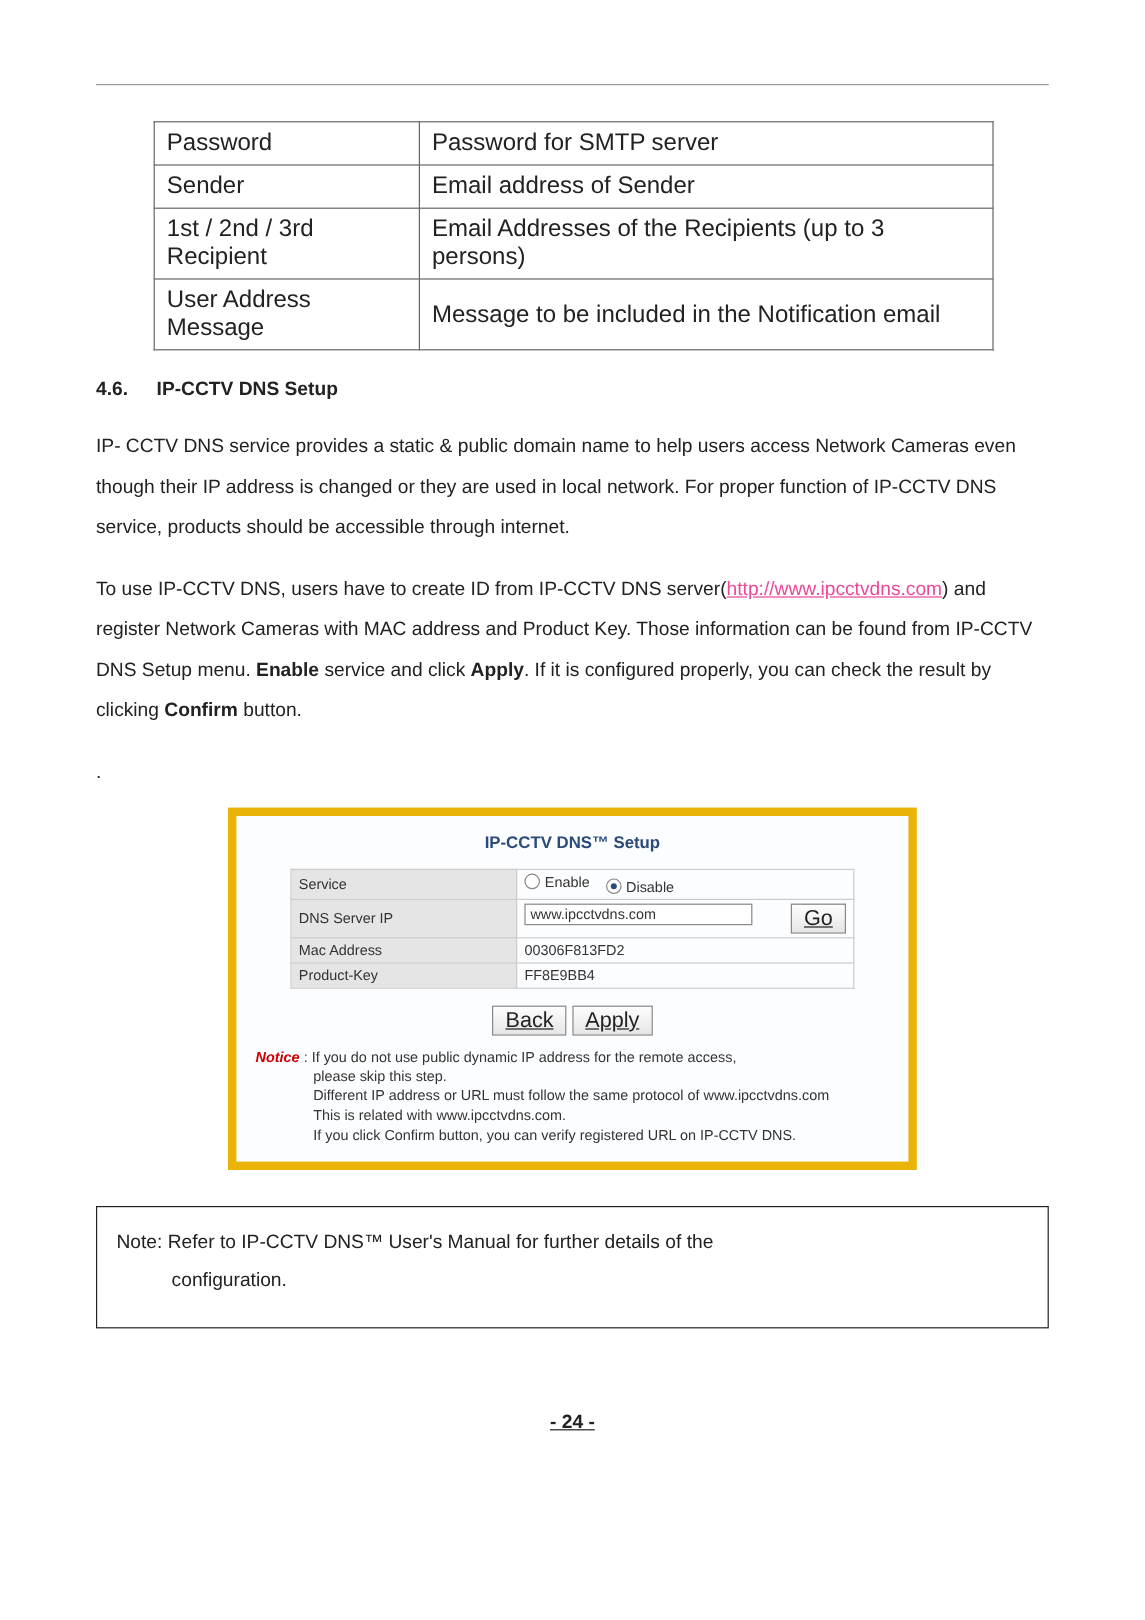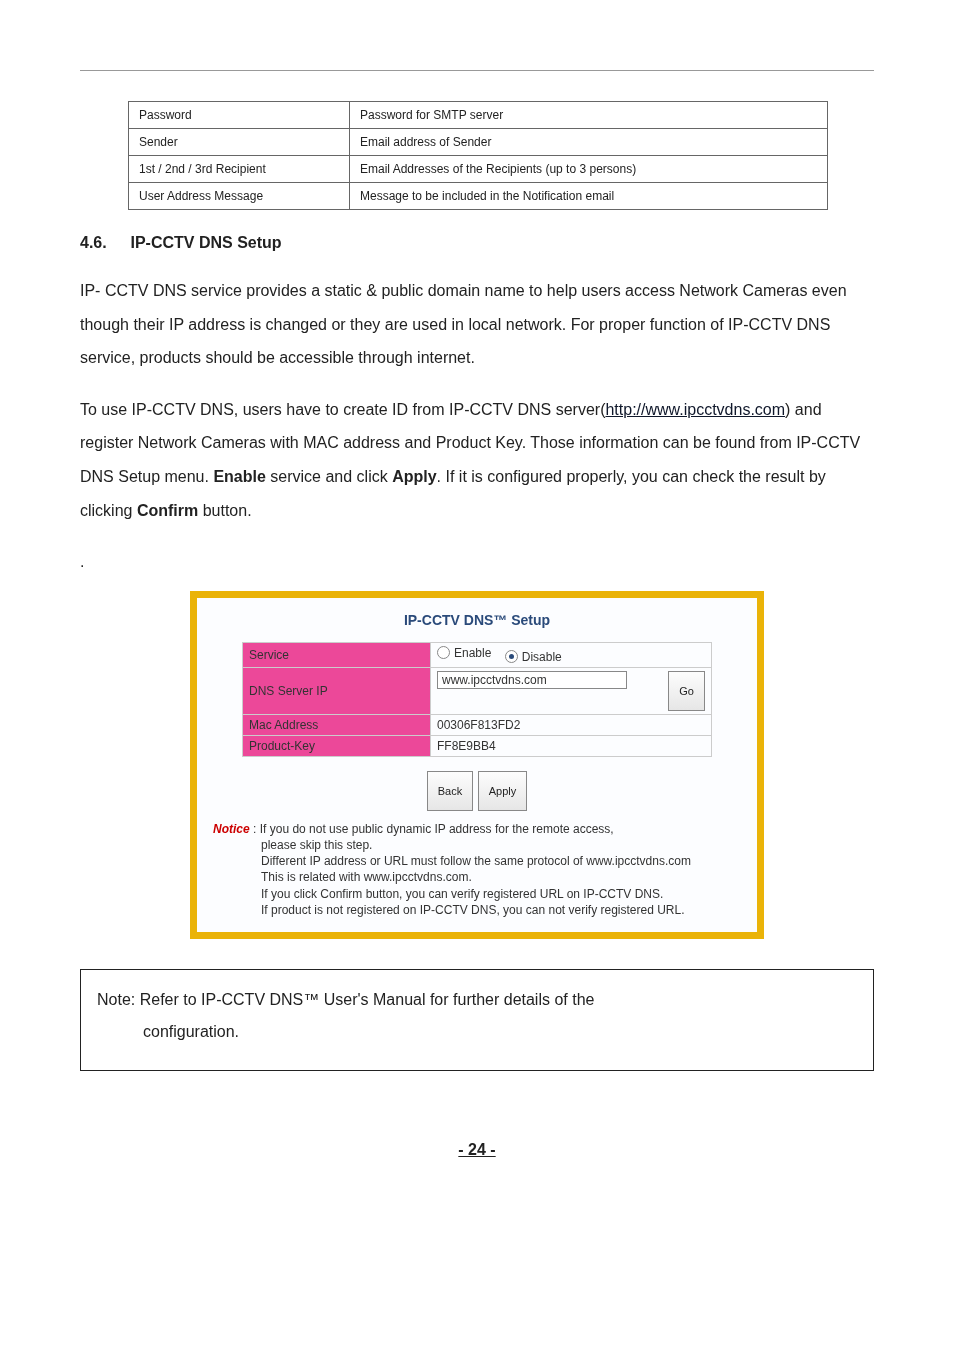--- a/index.html
+++ b/index.html
@@ -20,39 +20,39 @@
     margin-bottom: 30px;
   }
   table.fields {
     border-collapse: collapse;
     width: 700px;
     margin: 0 0 24px 48px;
   }
   table.fields td {
     border: 1px solid #666;
     padding: 6px 10px;
-    font-size: 12px;
+    font-size: 20px;
     vertical-align: middle;
   }
   table.fields td.key {
     width: 200px;
   }
   .section-head {
     font-weight: bold;
     font-size: 16px;
     margin: 18px 0 22px 0;
   }
   .section-head .num { display: inline-block; width: 46px; }
   p.body {
     font-size: 16px;
     line-height: 2.1;
     margin: 0 0 18px 0;
   }
   p.body a {
-    color: #0f172a;
+    color: #ec4899;
     text-decoration: underline;
   }
   p.body strong { font-weight: bold; }
 
   
   .setup-panel {
     width: 560px;
     margin: 10px auto 30px auto;
     border: 7px solid #eab308;
     background: #fcfdff;
@@ -73,21 +73,21 @@
   }
   table.cfg td {
     border: 1px solid #ccc;
     padding: 3px 6px;
     font-size: 12px;
     vertical-align: middle;
     color: #333;
   }
   table.cfg td.lbl {
     width: 175px;
-    background: #ec4899;
+    background: #e5e5e5;
   }
   .radio-ui {
     display: inline-flex;
     align-items: center;
     gap: 4px;
     margin-right: 10px;
     font-size: 12px;
   }
   .radio-ui .dot {
     width: 11px; height: 11px; border: 1px solid #888; border-radius: 50%;
@@ -102,24 +102,25 @@
     font-size: 12px;
     padding: 1px 4px;
     width: 180px;
     background: #fff;
     display: inline-block;
   }
   .btn {
     display: inline-block;
     border: 1px solid #888;
     background: linear-gradient(#fdfdfd,#e6e6e6);
-    font-size: 11px;
-    padding: 13px 10px;
+    font-size: 18px;
+    padding: 1px 10px;
     color: #222;
     cursor: default;
+    text-decoration: underline;
   }
   .panel-buttons {
     text-align: center;
     margin: 14px 0 10px 0;
   }
   .notice-block {
     font-size: 12px;
     color: #333;
     padding: 0 16px 4px 16px;
     line-height: 1.35;
@@ -231,21 +232,20 @@
       <span class="btn">Back</span>
       <span class="btn">Apply</span>
     </div>
 
     <div class="notice-block">
       <span class="red">Notice</span><span> : </span><span>If you do not use public dynamic IP address for the remote access,</span>
       <div class="notice-indent">please skip this step.</div>
       <div class="notice-indent">Different IP address or URL must follow the same protocol of www.ipcctvdns.com</div>
       <div class="notice-indent">This is related with www.ipcctvdns.com.</div>
       <div class="notice-indent">If you click Confirm button, you can verify registered URL on IP-CCTV DNS.</div>
-      <div class="notice-indent">If product is not registered on IP-CCTV DNS, you can not verify registered URL.</div>
     </div>
   </div>
 
   <div class="note-box">
     <div>Note: Refer to IP-CCTV DNS™ User's Manual for further details of the</div>
     <div class="indent2">configuration.</div>
   </div>
 
   <div class="page-number">- 24 -</div>
 

